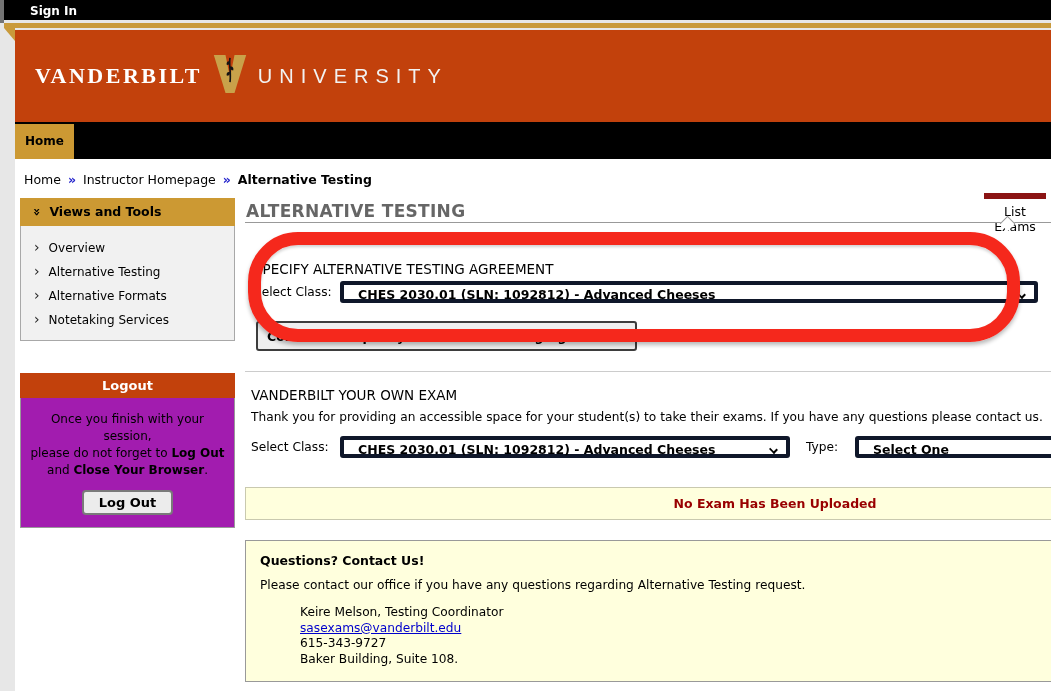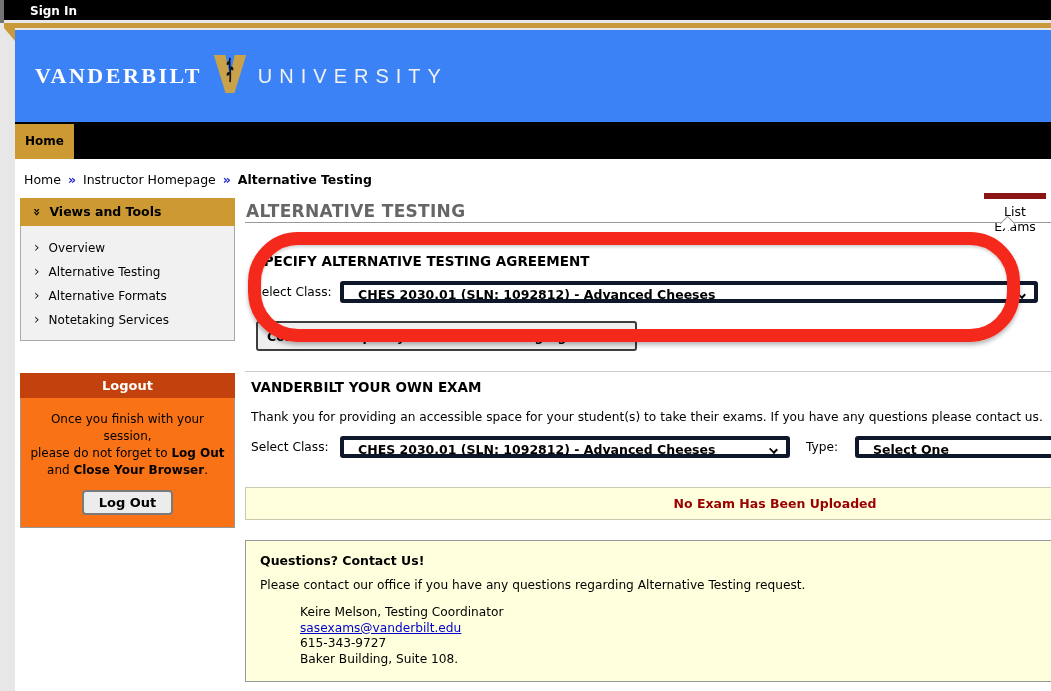--- a/index.html
+++ b/index.html
@@ -9,21 +9,21 @@
 
   
   .topbar-strip { left:0; top:0; width:4px; height:23px; background:#747474; }
   .topbar { left:4px; top:0; right:0; height:20px; background:#000; }
   .signin { position:absolute; left:26px; top:4px; color:#fff; font-weight:bold; font-size:12px; }
   .goldline { left:4px; top:23px; right:0; height:5px; background:#c99a3b; }
   .goldfold { left:4px; top:28px; width:0; height:0;
               border-top:13px solid #c99a3b; border-left:11px solid transparent; }
 
   
-  .masthead { left:15px; top:30px; right:0; height:92px; background:#3b82f6;
+  .masthead { left:15px; top:30px; right:0; height:92px; background:#c2410c;
               display:flex; align-items:center; }
   .logo { display:flex; align-items:center; margin-left:20px; }
   .wordmark-serif { font-family:"Liberation Serif", serif; font-weight:600; color:#fff;
                     font-size:22px; letter-spacing:2.5px; }
   .v-emblem { margin:0 4px 0 10px; }
   .wordmark-sans { font-family:"Liberation Sans", sans-serif; font-weight:400; color:#f2f2f2;
                    font-size:20px; letter-spacing:7px; margin-left:6px; }
 
   
   .tabrow { left:15px; top:122px; right:0; height:37px; background:#000; }
@@ -46,36 +46,36 @@
   .sb-header .dbl-chev { display:inline-block; transform:rotate(90deg); font-weight:bold;
                          font-size:13px; margin-right:8px; }
   .sb-menu { background:#f1f1f1; border:1px solid #a8a8a8; border-top:none; padding:9px 0 9px; }
   .sb-item { height:24px; line-height:24px; padding-left:13px; font-size:12px; cursor:pointer; }
   .sb-item .chev { font-size:14px; margin-right:9px; color:#222; }
 
   
   .logout-box { left:20px; top:373px; width:215px; }
   .lo-header { height:25px; background:#c2410c; color:#fff; font-weight:bold; font-size:13px;
                text-align:center; line-height:25px; }
-  .lo-body { background:#f97316; border:1px solid #999; border-top:none; text-align:center;
+  .lo-body { background:#a21caf; border:1px solid #999; border-top:none; text-align:center;
              padding:13px 6px 12px; font-size:12px; line-height:17px; }
   .logout-btn { display:inline-block; margin-top:11px; background:#ececec; color:#000;
                 border:2px solid #7a7a7a; border-radius:4px; font-weight:bold; font-size:13px;
                 padding:3px 15px; cursor:pointer; font-family:inherit; }
 
   
   .main { left:245px; top:193px; width:1060px; height:498px; }
   .tab-indicator { left:739px; top:0; width:62px; height:6px; background:#8b1414; }
   .page-title { left:1px; top:8px; color:#666; font-weight:bold; font-size:17px; letter-spacing:.3px; }
   .list-exams { left:739px; top:11px; width:62px; text-align:center; font-size:12.5px; cursor:pointer; }
   .title-rule { left:0; top:29px; width:1060px; border-top:1px solid #999; }
   .tab-caret { left:757px; top:25px; width:11px; height:11px; background:#fff;
                border-left:1px solid #999; border-top:1px solid #999; transform:rotate(45deg); }
 
-  .sec-heading { font-weight:bold; font-size:13.5px; }
+  .sec-heading { font-weight:normal; font-size:13.5px;margin-top:8px; }
   .lbl { font-size:12.2px; }
 
   .selectbox { position:absolute; height:22px; background:#fff; border:4px solid #0f172a;
                border-radius:3px; font-weight:bold; font-size:12.5px; line-height:20px;
                padding-left:14px; cursor:pointer; }
   .selectbox .chev { position:absolute; right:9px; top:6px; width:7px; height:7px;
                      border-right:2px solid #000; border-bottom:2px solid #000;
                      transform:rotate(45deg) scale(1,.8); }
 
   .continue-btn { position:absolute; left:11px; top:128px; height:30px; background:#efefef;

